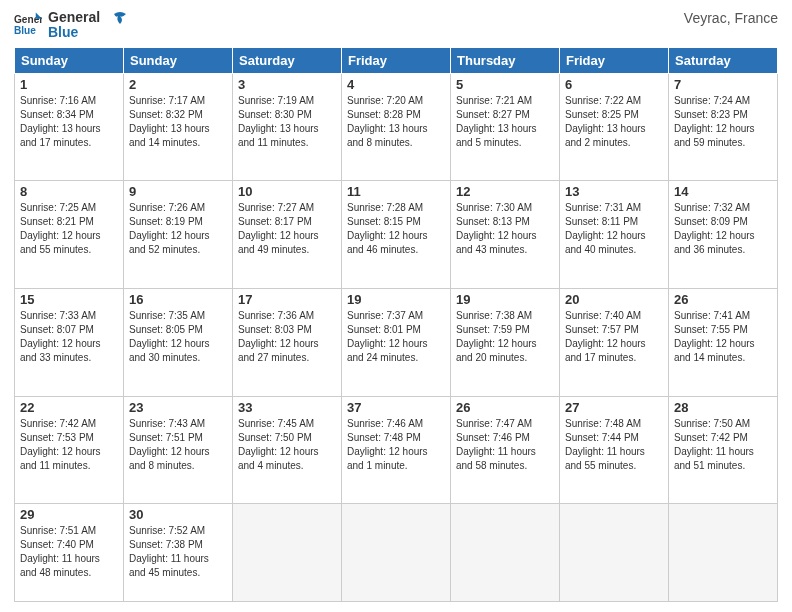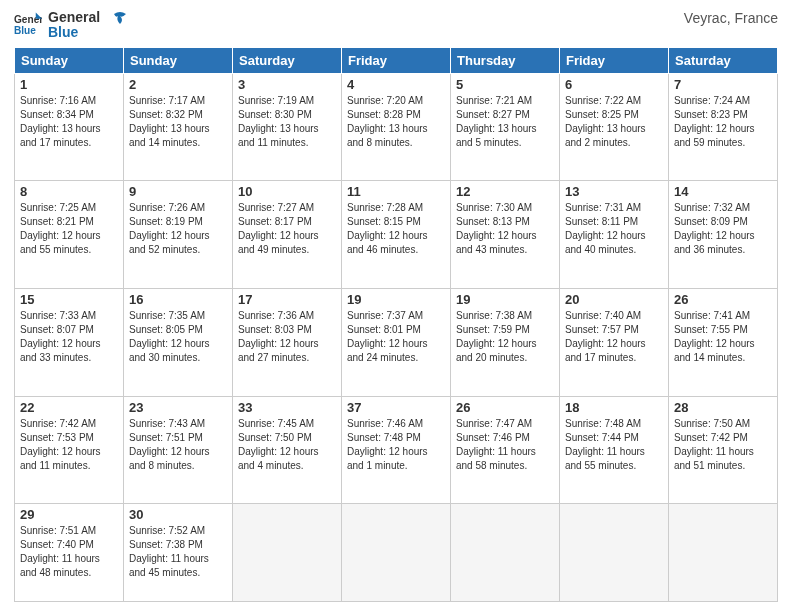--- a/index.html
+++ b/index.html
@@ -231,21 +231,21 @@
           </td>
           <td>
             <span class="day-num">37</span>
             <div class="day-info">Sunrise: 7:46 AM<br>Sunset: 7:48 PM<br>Daylight: 12 hours and 1 minute.</div>
           </td>
           <td>
             <span class="day-num">26</span>
             <div class="day-info">Sunrise: 7:47 AM<br>Sunset: 7:46 PM<br>Daylight: 11 hours and 58 minutes.</div>
           </td>
           <td>
-            <span class="day-num">18</span>
+            <span class="day-num">27</span>
             <div class="day-info">Sunrise: 7:48 AM<br>Sunset: 7:44 PM<br>Daylight: 11 hours and 55 minutes.</div>
           </td>
           <td>
             <span class="day-num">28</span>
             <div class="day-info">Sunrise: 7:50 AM<br>Sunset: 7:42 PM<br>Daylight: 11 hours and 51 minutes.</div>
           </td>
         </tr>
         <tr>
           <td>
             <span class="day-num">29</span>

